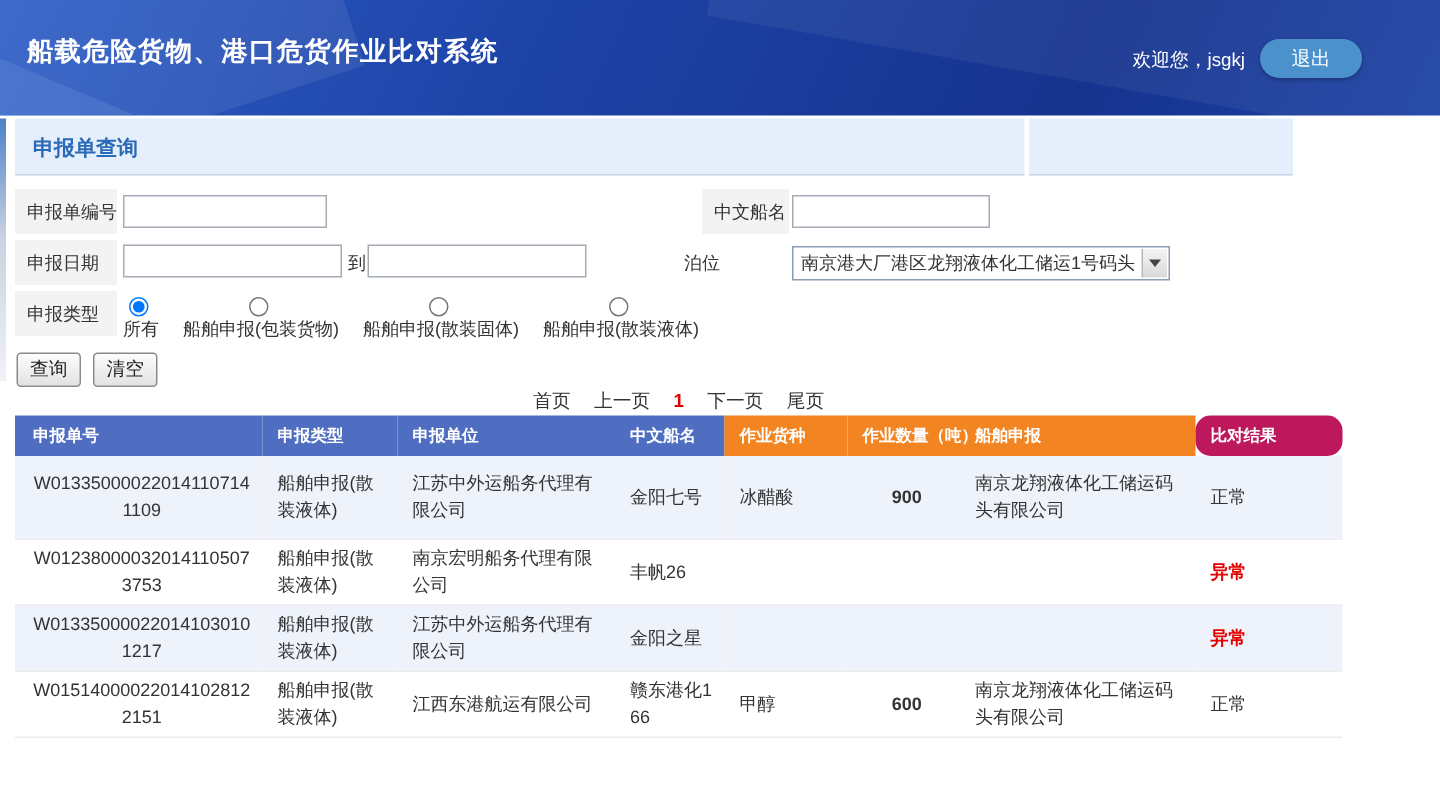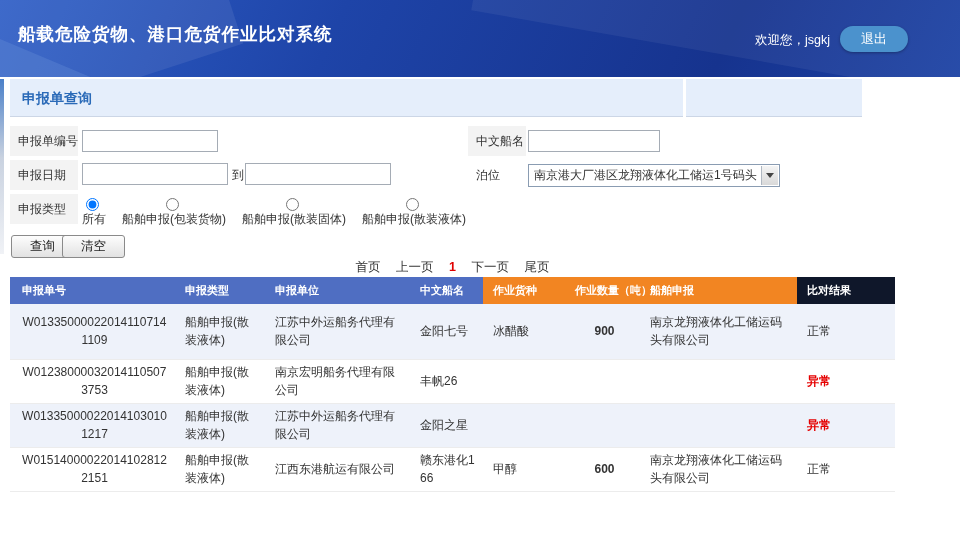--- a/index.html
+++ b/index.html
@@ -47,34 +47,34 @@
     background:linear-gradient(#f4f4f4,#d9d9d9); border-left:1px solid #b0b8c2;
     display:flex; align-items:center; justify-content:center; }
   .selectbox .arrow-btn i { width:0; height:0; border-left:4px solid transparent;
     border-right:4px solid transparent; border-top:5px solid #444; }
   .radio-row { position:absolute; left:82px; top:198px; display:flex; align-items:center;
     font-size:12px; color:#333; }
   .radio-opt { display:flex; align-items:center; margin-right:16px; cursor:pointer;flex-direction:column; }
   .radio-opt input { width:13px; height:13px; margin-right:4px; }
   .btn { position:absolute; height:23px; border:1px solid #8a8a8a; border-radius:3px;
     background:linear-gradient(#fdfdfd,#e2e2e2); font-size:12.5px; color:#222;
-    cursor:pointer; font-family:inherit; padding:0 18px; }
+    cursor:pointer; font-family:inherit; padding:0 8px; }
   
   .pagination { position:absolute; top:259px; left:10px; width:885px; text-align:center;
     font-size:12.5px; color:#333; }
   .pagination span { margin:0 6px; cursor:pointer; }
   .pagination .current { color:#e00000; font-weight:bold; cursor:default; }
   
   table.result { position:absolute; top:277px; left:10px; width:885px;
     border-collapse:collapse; table-layout:fixed; }
   table.result th { height:27px; font-size:11px; font-weight:bold; color:#fff;
     text-align:left; padding:0 0 0 10px; white-space:nowrap; overflow:visible; }
   th.h-blue { background:#4f6ec2; }
   th.h-orange { background:#f28522; text-align:center; padding:0; }
-  th.h-gray { background:#0f172a; color:#222; text-align:center; padding:0; }
+  th.h-gray { background:#be185d; color:#222; text-align:center; padding:0;border-radius:10px; }
   table.result td { font-size:12px; color:#333; vertical-align:middle;
     padding:3px 6px 3px 10px; line-height:1.55; border-bottom:1px solid #ececec;
     word-break:break-all; }
   tbody tr:nth-child(odd) { background:#eef2fa; }
   tbody tr:nth-child(1) { height:55px; }
   tbody tr:nth-child(2), tbody tr:nth-child(3), tbody tr:nth-child(4) { height:43px; }
   tbody tr:nth-child(5) { height:54px; }
   td.c-no { padding-left:12px;text-align:center; }
   td.c-cargo, td.c-operator { color:#ee7e1e; }
   td.c-qty { color:#ee7e1e; font-weight:bold; text-align:center; padding:3px 2px; }
@@ -103,21 +103,21 @@
 <input class="txt" style="left: 82px; top: 130px; width: 136px;" value="">
 
 <div class="flabel" style="left:468px; top:126px; width:58px;">中文船名</div>
 <input class="txt" style="left: 528px; top: 130px; width: 132px;" value="">
 
 <div class="flabel" style="left:10px; top:160px; width:68px;">申报日期</div>
 <input class="txt" style="left: 82px; top: 163px; width: 146px;" value="">
 <span class="to-label" style="left:232px; top:167px; position:absolute;">到</span>
 <input class="txt" style="left: 245px; top: 163px; width: 146px;" value="">
 
-<div class="flabel noback" style="left:468px; top:160px; width:58px;">泊位</div>
+<div class="flabel noback" style="left:448px; top:160px; width:58px;">泊位</div>
 <div class="selectbox" style="left:528px; top:164px; width:252px;">
   <span>南京港大厂港区龙翔液体化工储运1号码头</span>
   <span class="arrow-btn">
       <i></i>
     </span>
 </div>
 
 <div class="flabel" style="left:10px; top:194px; width:68px;">申报类型</div>
 <div class="radio-row">
   <label class="radio-opt">

